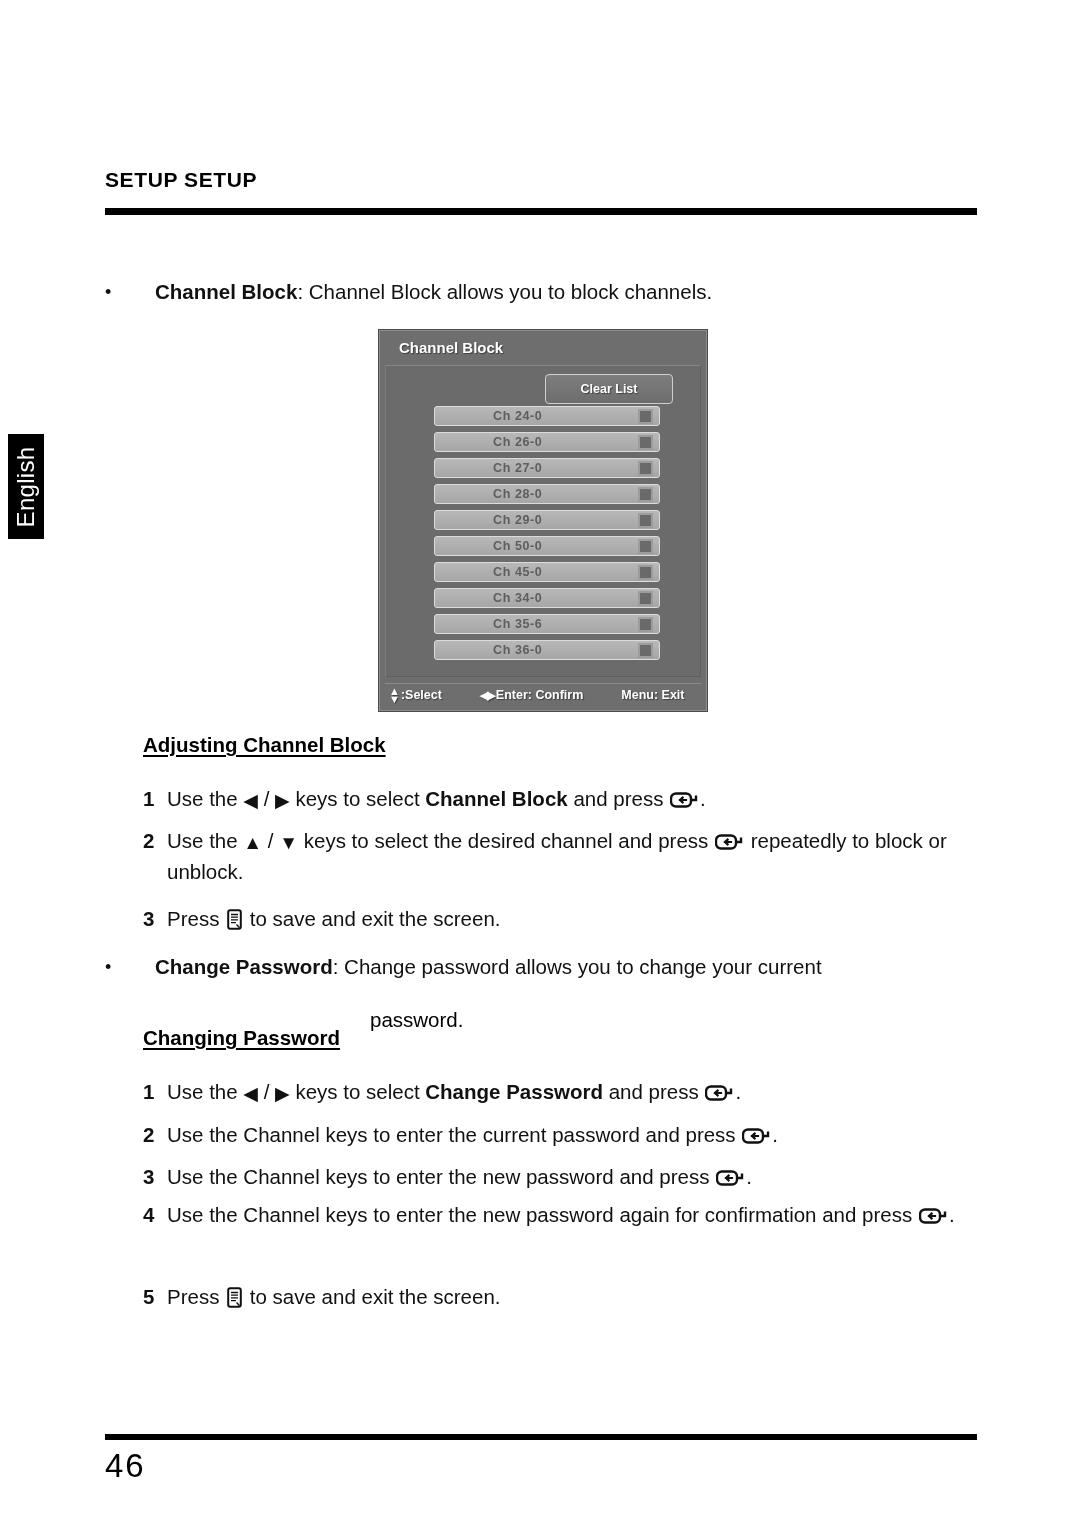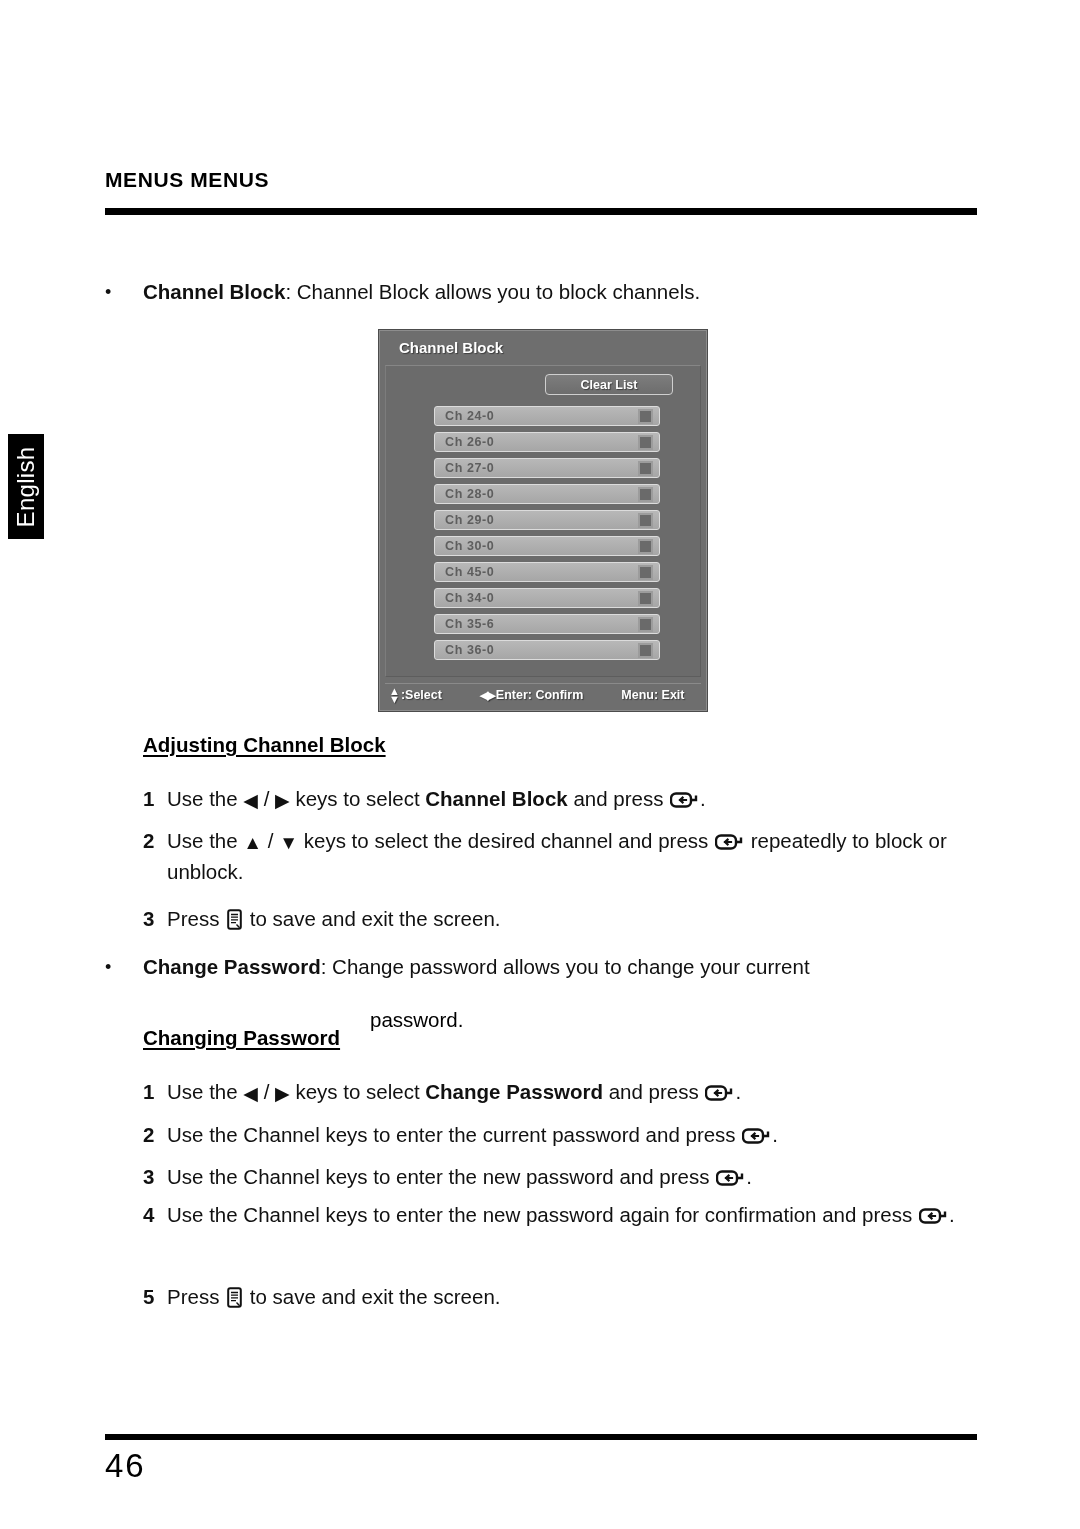--- a/index.html
+++ b/index.html
@@ -71,21 +71,21 @@
   }
   .bullet-dot {
     position: absolute;
     left: 0;
     top: 0;
     width: 18px;
     text-align: left;
     font-size: 18px;
   }
   .bullet-body {
-    margin-left: 38px;
+    margin-left: 50px;
     display: block;
   }
   .b { font-weight: bold; }
 
   .sec-head {
     position: absolute;
     font-size: 20.5px;
     font-weight: bold;
     text-decoration: underline;
     text-underline-offset: 3px;
@@ -170,21 +170,21 @@
     border-left: 1px solid #7c7c7c;
     border-right: 1px solid #5d5d5d;
     border-bottom: 1px solid #5d5d5d;
     box-sizing: border-box;
   }
   .clear-btn {
     position: absolute;
     right: 27px;
     top: 8px;
     width: 128px;
-    height: 21px;
+    height: 30px;
     background: linear-gradient(#7d7d7d, #6d6d6d);
     border: 1px solid #cfcfcf;
     border-radius: 4px;
     color: #ffffff;
     font-size: 12.5px;
     font-weight: bold;
     display: flex;
     align-items: center;
     justify-content: center;
     text-shadow: 1px 1px 1px rgba(0,0,0,.45);
@@ -199,20 +199,21 @@
   .ch-row {
     position: relative;
     height: 20px;
     margin-bottom: 6px;
     background: linear-gradient(#b8b8b8, #a6a6a6);
     border: 1px solid #dcdcdc;
     border-radius: 3px;
     box-sizing: border-box;
     display: flex;
     align-items: center;
+    padding-left: 48px;
   }
   .ch-label {
     margin-left: 10px;
     font-size: 12.5px;
     font-weight: bold;
     color: #5e5e5e;
     letter-spacing: 0.6px;
     font-family: "Liberation Sans", sans-serif;
   }
   .ch-box {
@@ -271,21 +272,21 @@
   }
 </style>
 </head>
 <body>
 
 <div class="lang-tab">
   <span class="lang-text">English</span>
 </div>
 
 <div class="page-head">
-  <div class="title">MENUS MENUS</div>
+  <div class="title">SETUP SETUP</div>
 </div>
 <div class="rule-top"></div>
 
 <div class="bullet-row" style="left:105px; top:277px; width:872px;">
   <span class="bullet-dot">•</span>
   <span class="bullet-body"><span class="b">Channel Block</span><span>: Channel Block allows you to block channels.</span></span>
 </div>
 
 <div class="osd">
   <div class="osd-title">Channel Block</div>
@@ -308,21 +309,21 @@
       </div>
       <div class="ch-row">
         <span class="ch-label">Ch 28-0</span>
         <span class="ch-box"></span>
       </div>
       <div class="ch-row">
         <span class="ch-label">Ch 29-0</span>
         <span class="ch-box"></span>
       </div>
       <div class="ch-row">
-        <span class="ch-label">Ch 30-0</span>
+        <span class="ch-label">Ch 50-0</span>
         <span class="ch-box"></span>
       </div>
       <div class="ch-row">
         <span class="ch-label">Ch 45-0</span>
         <span class="ch-box"></span>
       </div>
       <div class="ch-row">
         <span class="ch-label">Ch 34-0</span>
         <span class="ch-box"></span>
       </div>

